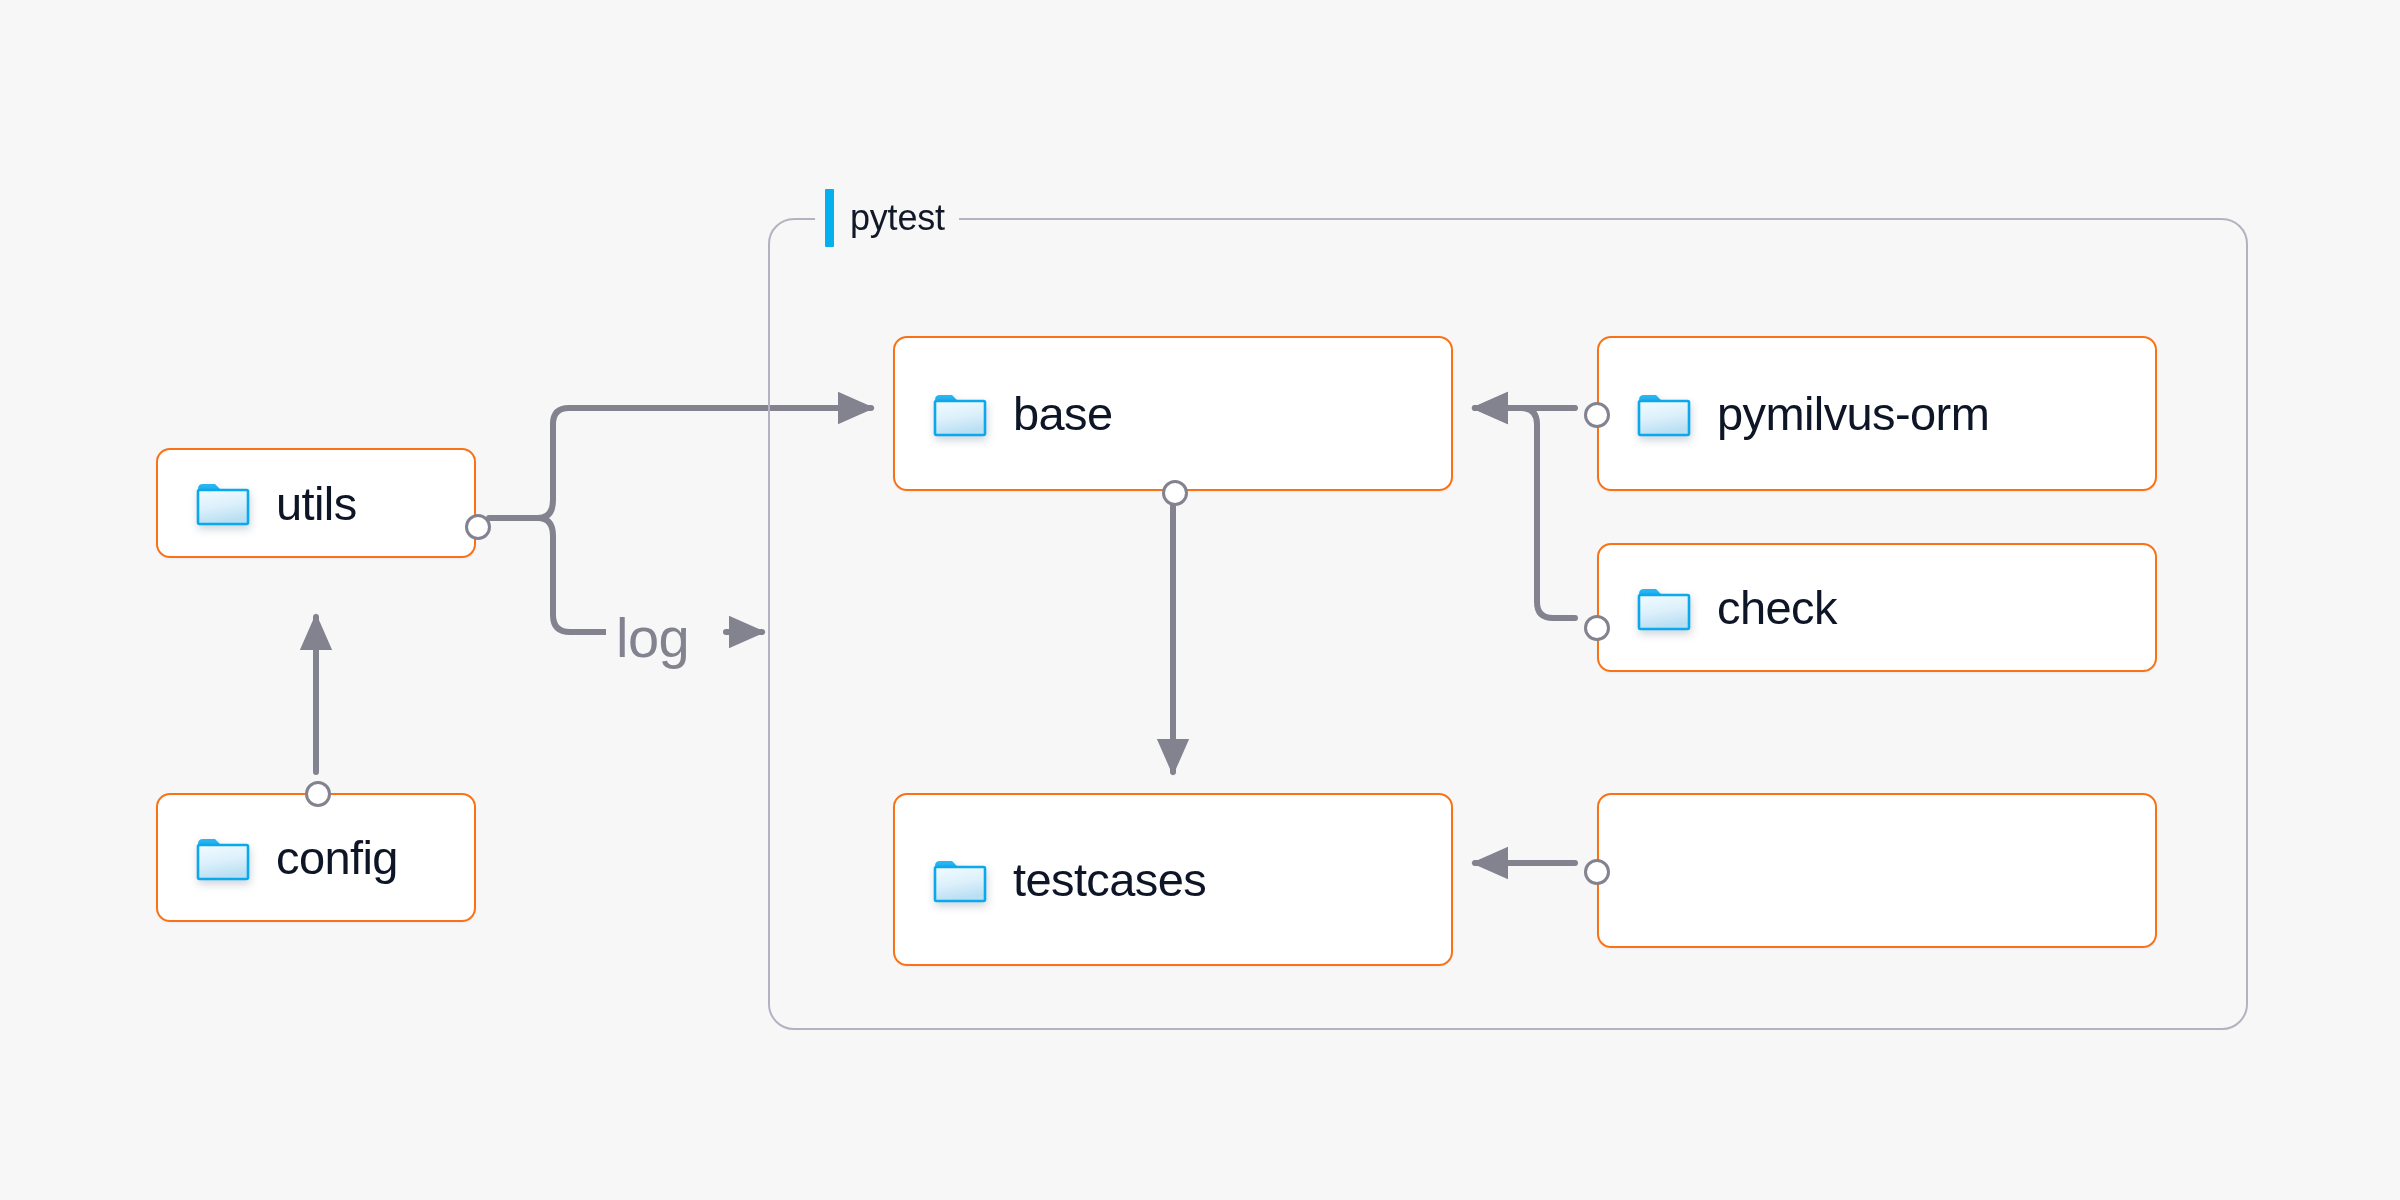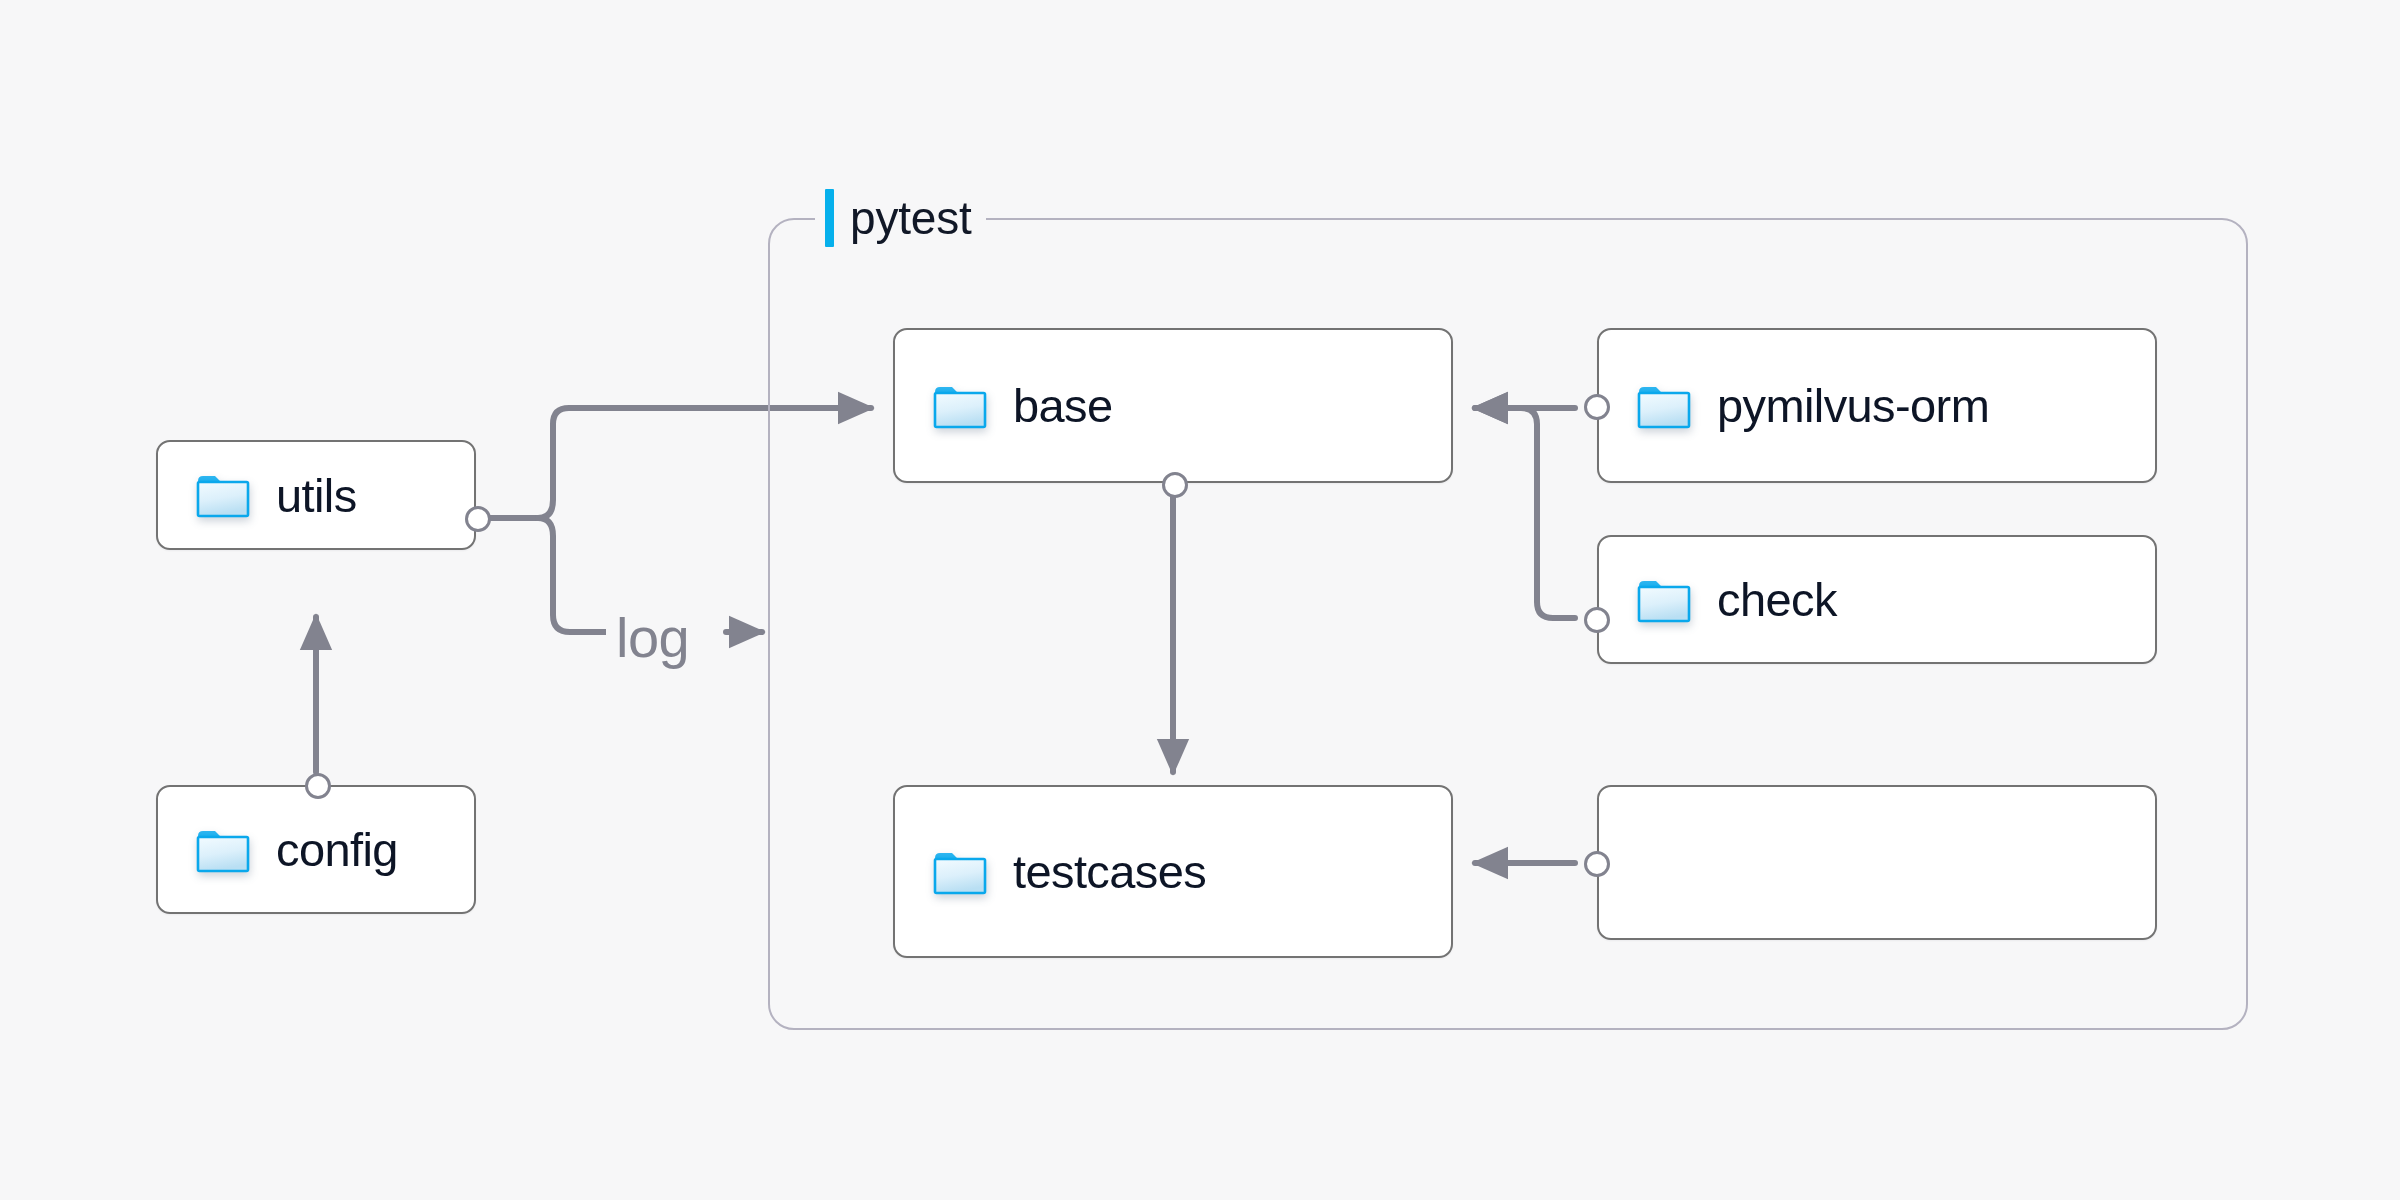--- a/index.html
+++ b/index.html
@@ -42,37 +42,38 @@
     height: 66px;
   }
   .group-bar {
     width: 9px;
     height: 58px;
     background: #06b0ec;
     border-radius: 1px;
     flex: none;
   }
   .group-title {
-    font-size: 46px;
+    font-size: 36px;
     color: #111827;
     letter-spacing: -0.2px;
     white-space: nowrap;
     line-height: 1;
   }
 
   
   .node {
     position: absolute;
     box-sizing: border-box;
     background: #ffffff;
-    border: 2px solid #737373;
+    border: 2px solid #f97316;
     border-radius: 14px;
     display: flex;
     align-items: center;
     box-shadow: 0 1px 2px rgba(20,20,40,0.05);
+    margin-top: 8px;
   }
   .node-inner {
     display: flex;
     align-items: center;
     gap: 26px;
     padding-left: 38px;
   }
   .node-label {
     font-size: 47px;
     color: #0d1526;

